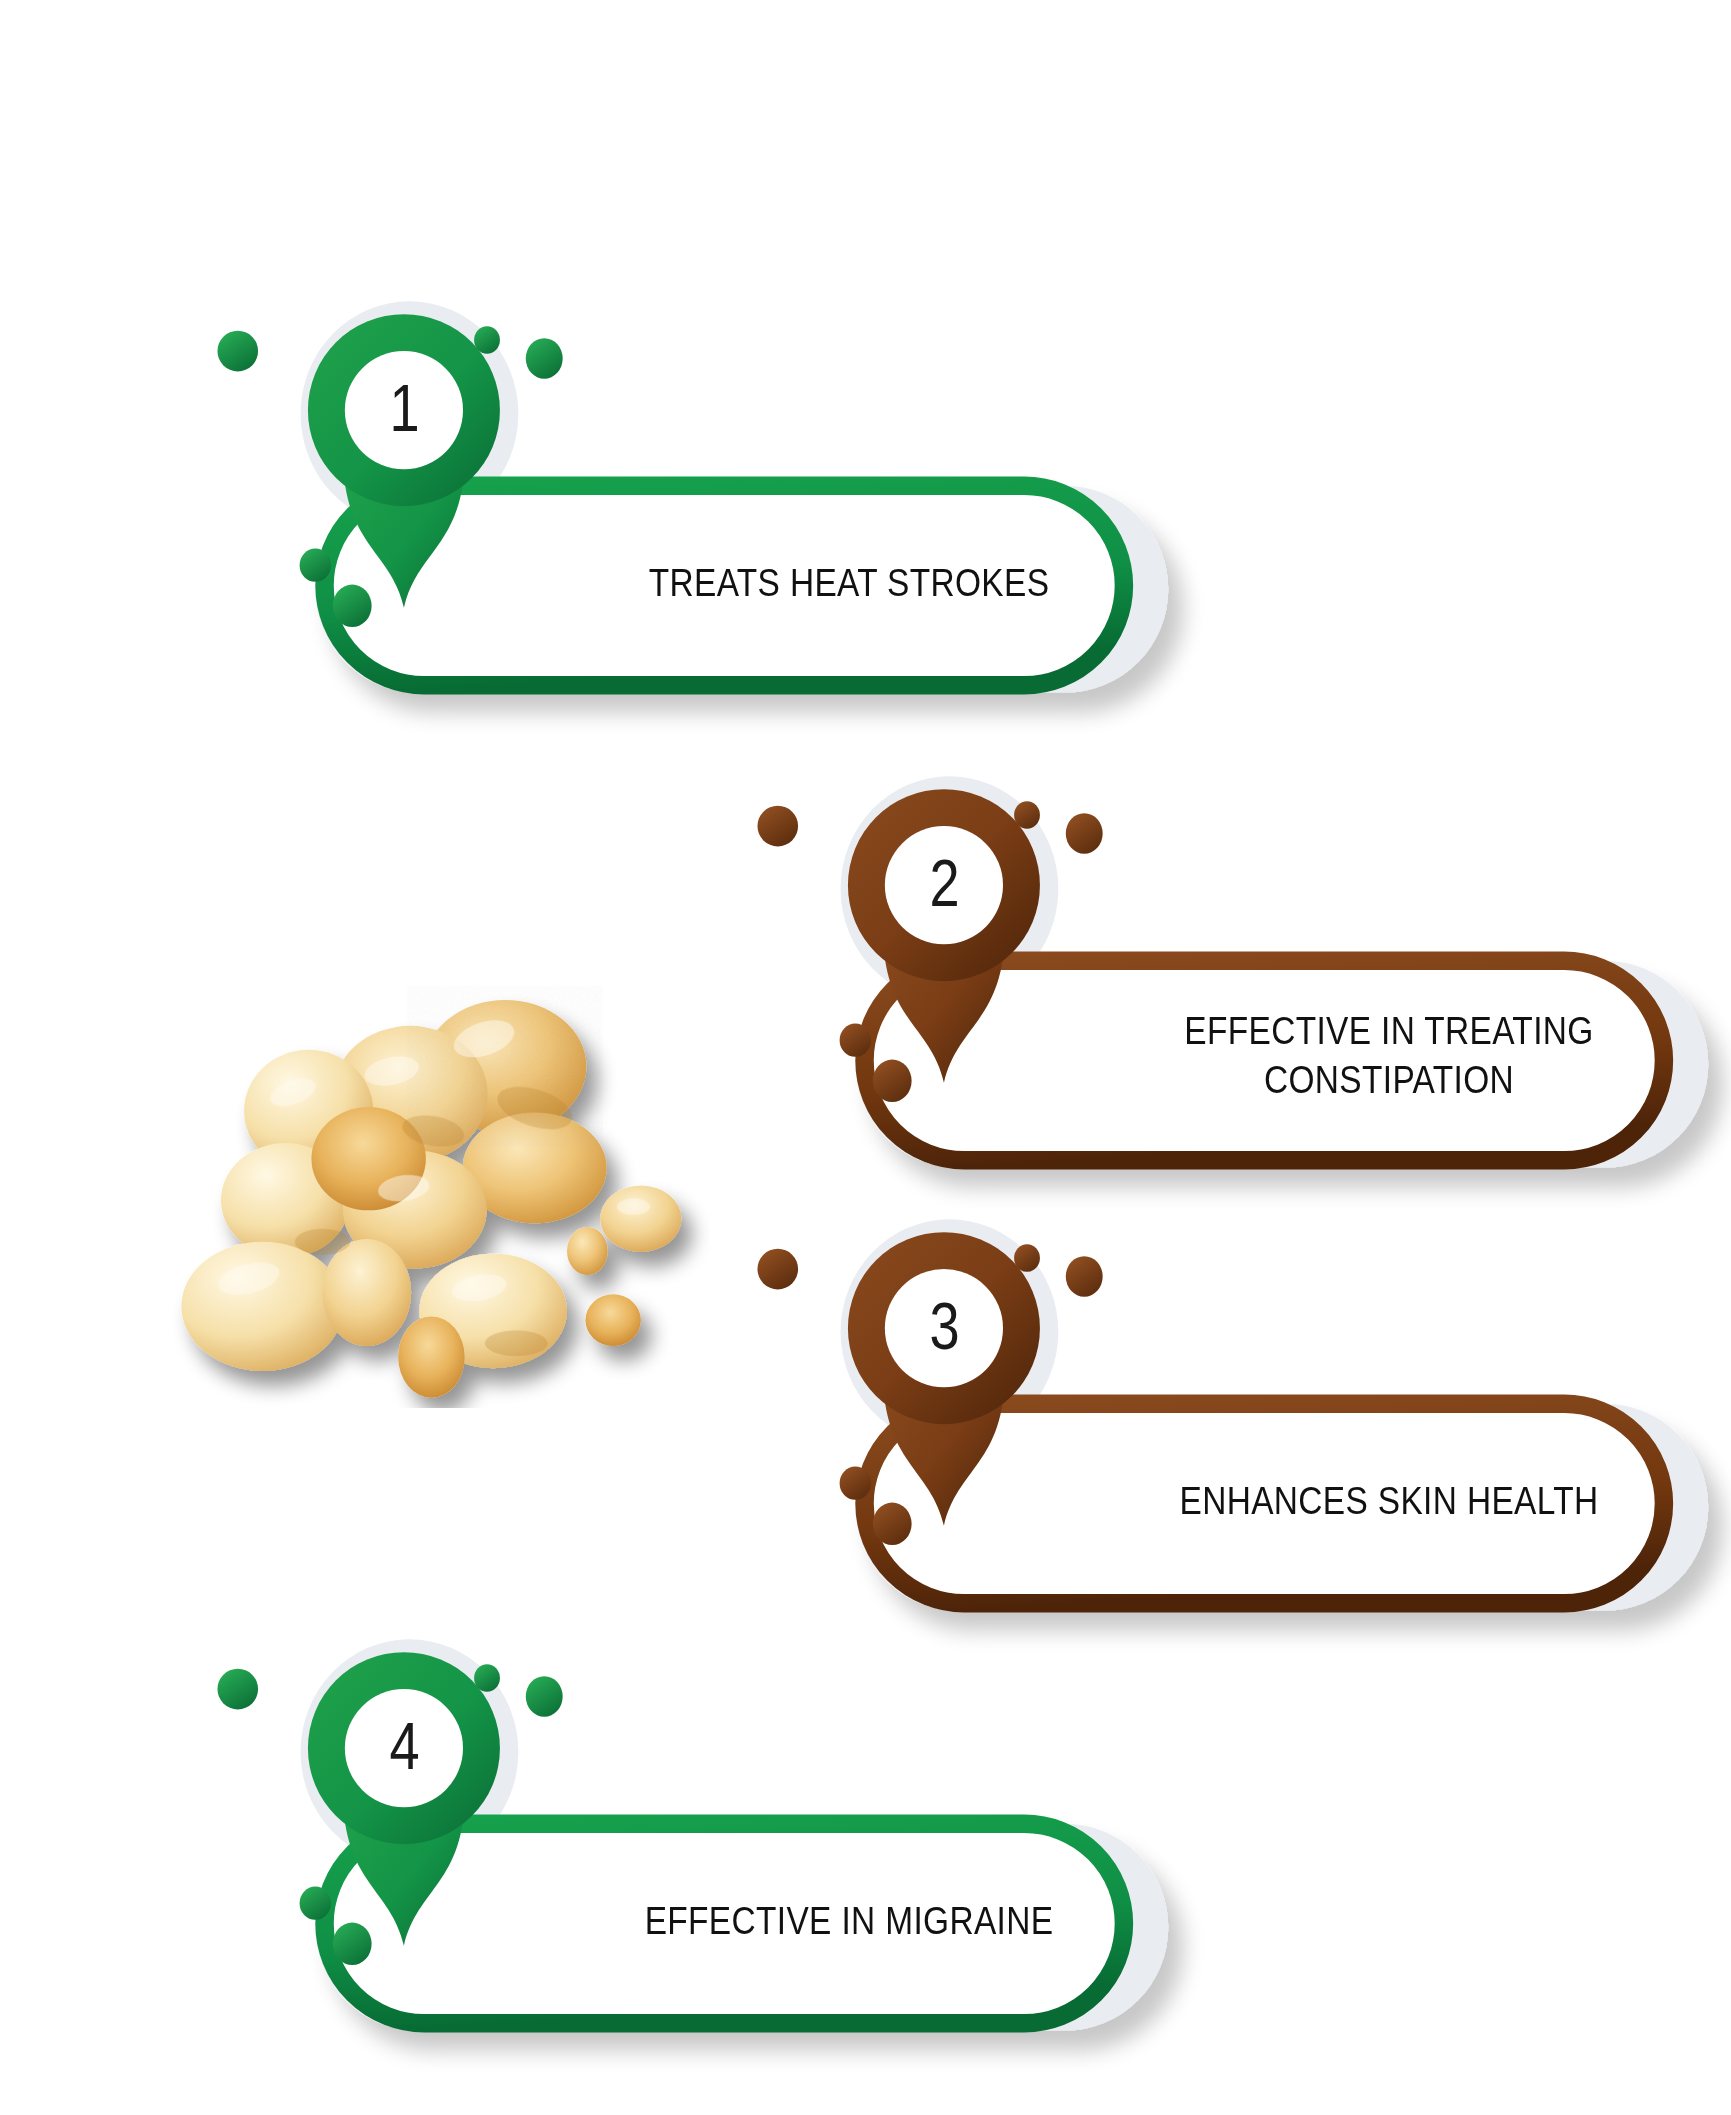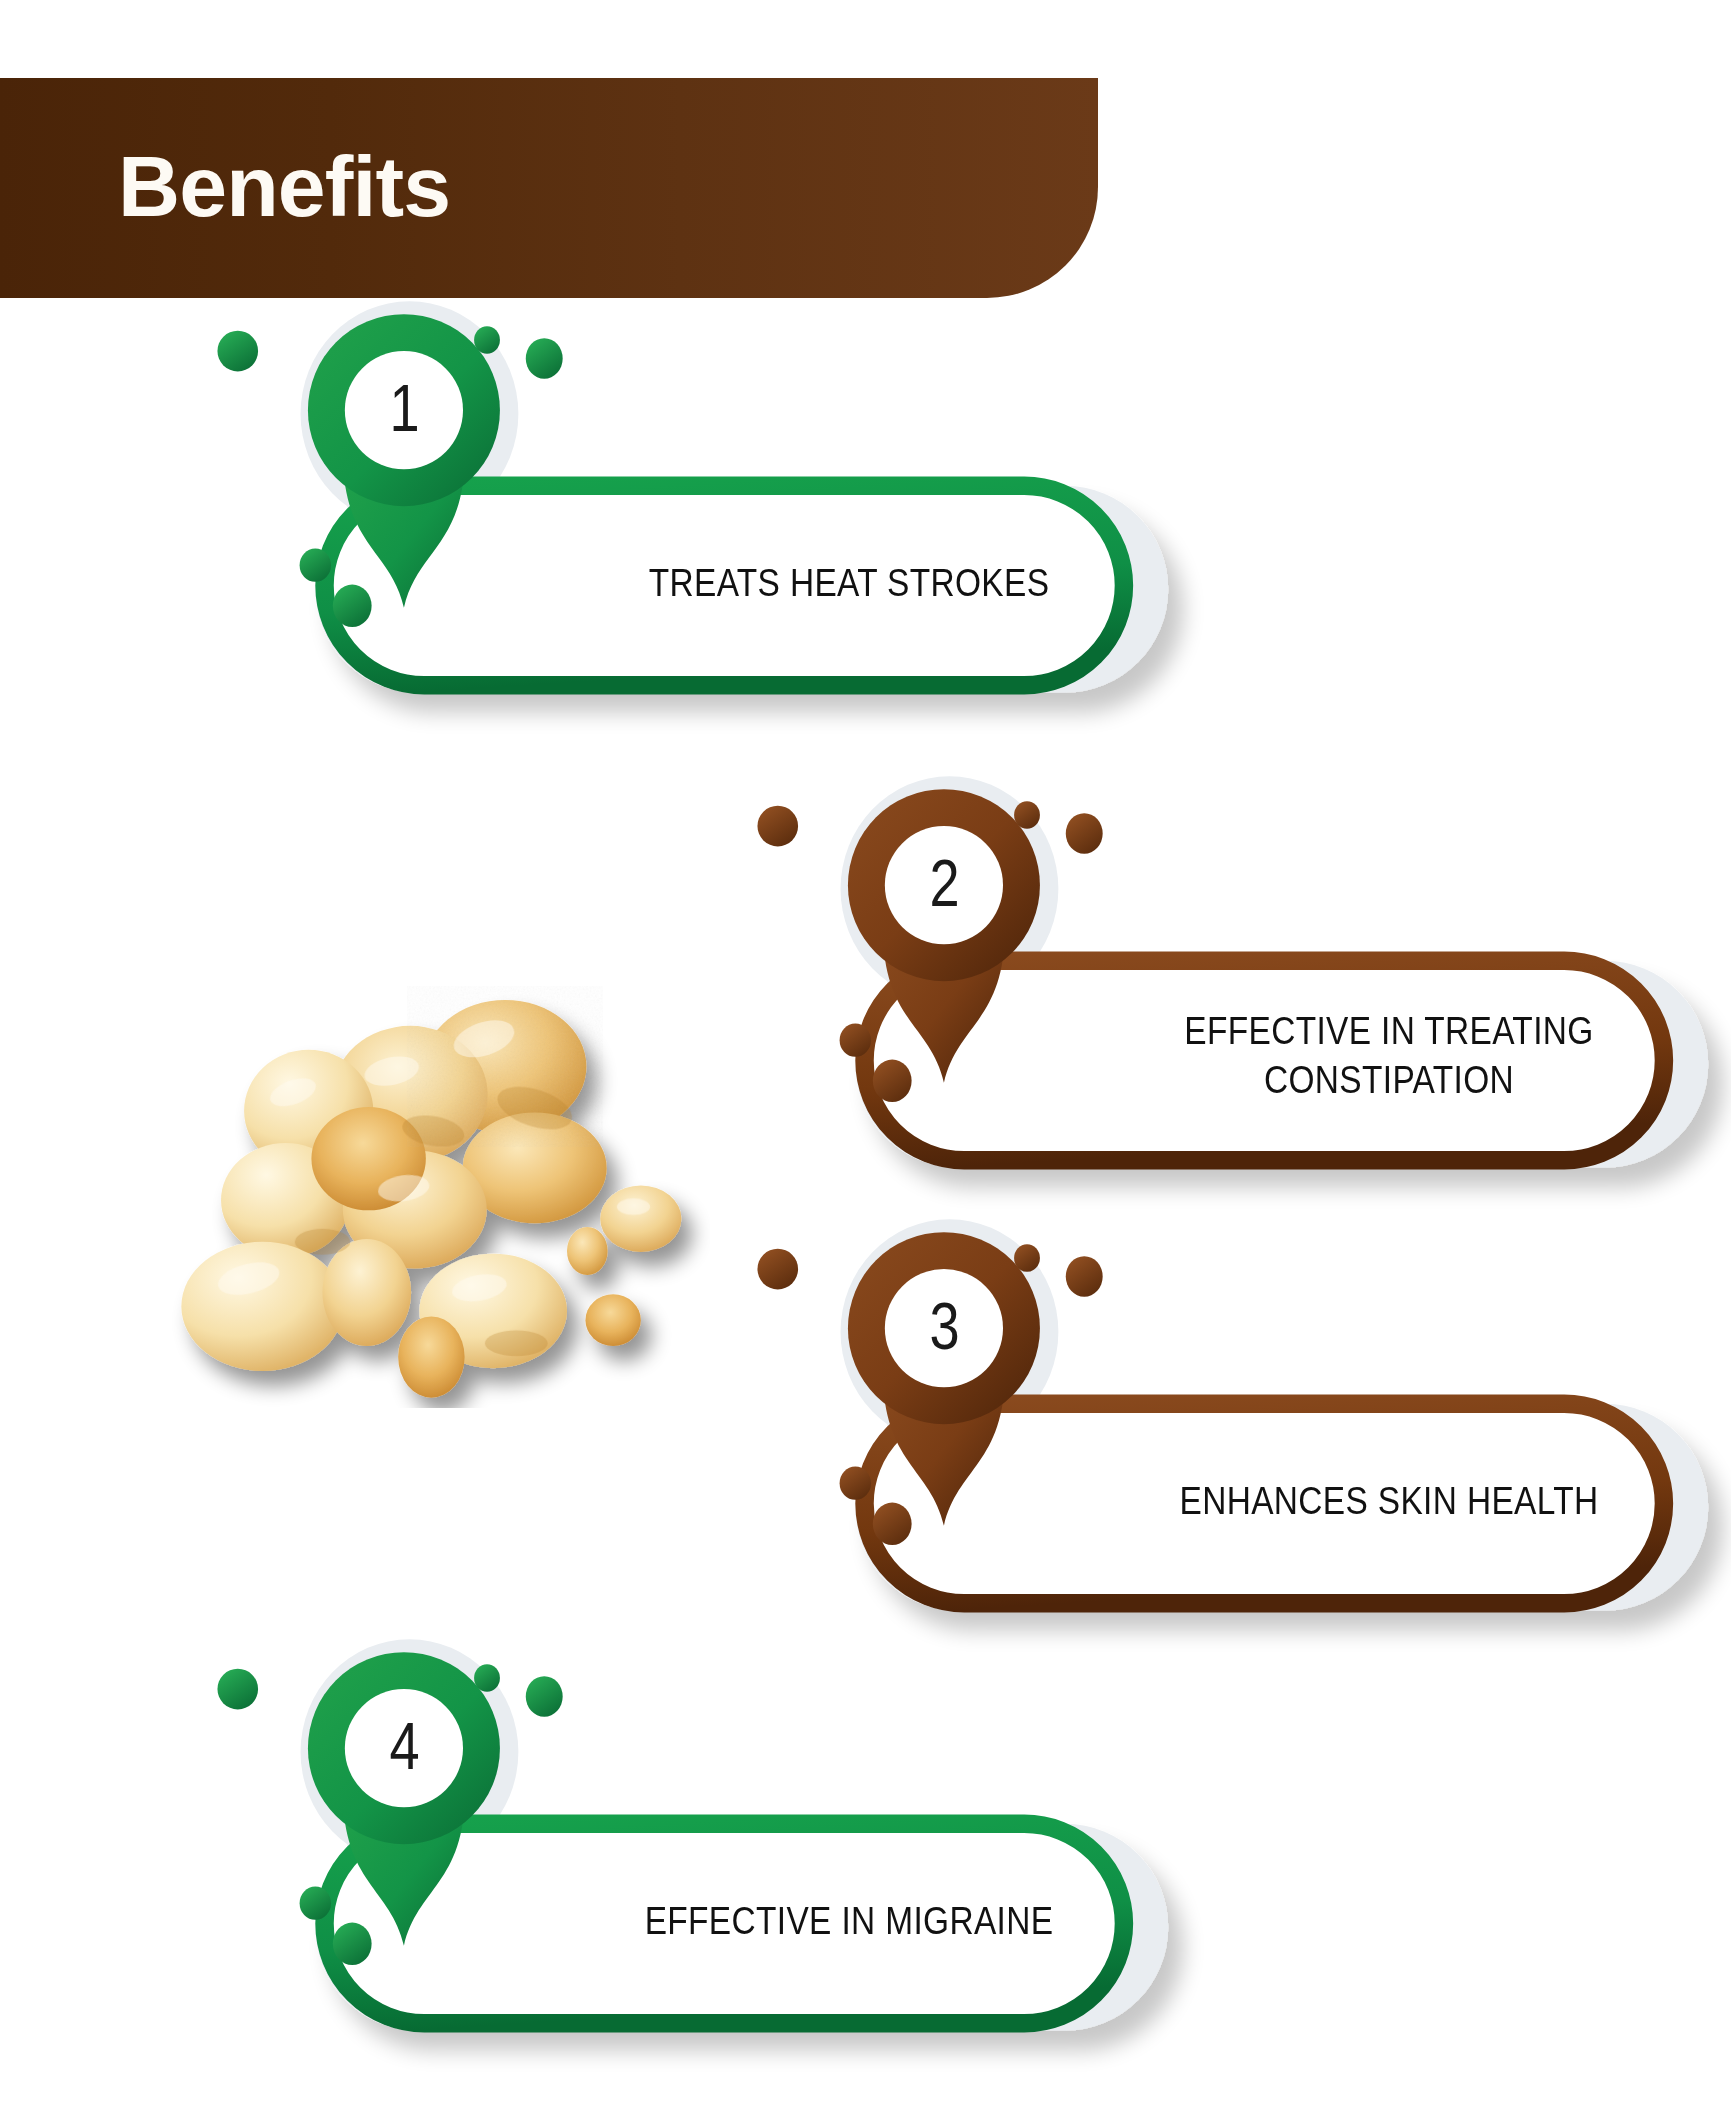--- a/index.html
+++ b/index.html
@@ -96,23 +96,20 @@
   #item-1 { left: 295px; top: 314px; }
   #item-2 { left: 835px; top: 789px; }
   #item-3 { left: 835px; top: 1232px; }
   #item-4 { left: 295px; top: 1652px; }
 </style>
 </head>
 <body>
 
 <div id="page">
 
-  <div class="header-bar">
-    <h1 class="header-title">Benefits</h1>
-  </div>
 
   <div class="resin-photo">
     <svg viewBox="0 0 620 470" xmlns="http://www.w3.org/2000/svg" aria-hidden="true">
       <defs>
         <radialGradient id="rg1" cx="38%" cy="32%" r="70%">
           <stop offset="0%" stop-color="#fbe7b8"></stop>
           <stop offset="55%" stop-color="#eec477"></stop>
           <stop offset="100%" stop-color="#d49a42"></stop>
         </radialGradient>
         <radialGradient id="rg2" cx="42%" cy="30%" r="72%">

